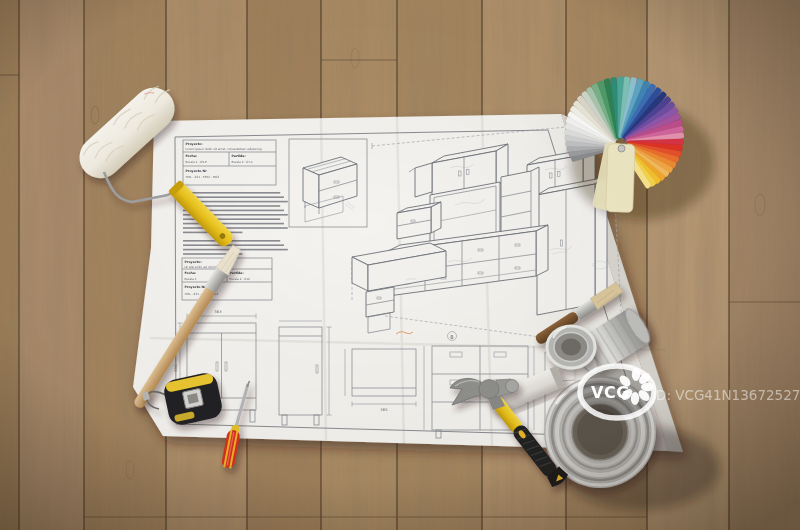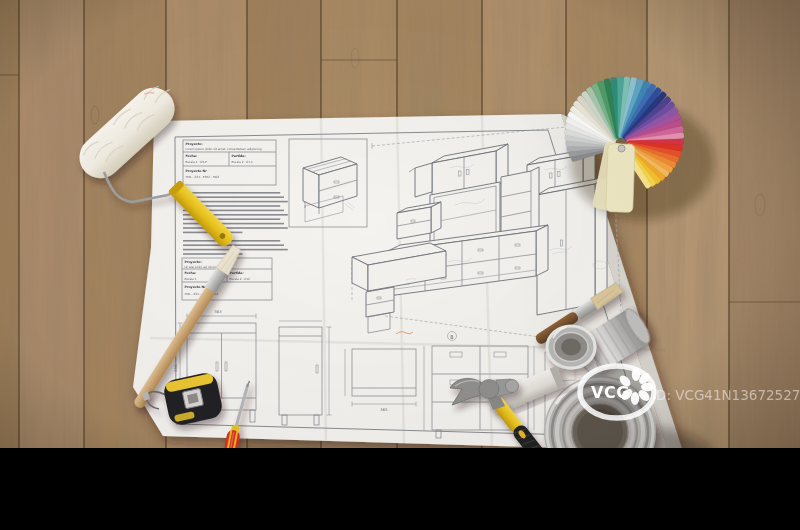--- a/index.html
+++ b/index.html
@@ -1,16 +1,16 @@
 <!DOCTYPE html>
 <html><head>
 <meta charset="utf-8">
 <style>
   html,body{margin:0;padding:0;background:#000;}
-  #stage{width:800px;height:448px;position:relative;overflow:hidden;}
+  #stage{width:800px;height:530px;position:relative;overflow:hidden;}
   svg{display:block;}
   svg text{font-family:"DejaVu Sans", sans-serif;}
   .tb-label{font-size:3.2px;fill:#3f434a;font-weight:bold;}
   .tb-value{font-size:2.9px;fill:#5a5e66;}
   .dim-label{font-size:3.8px;fill:#6b6f76;}
   .bp{stroke:#81858c;stroke-width:.7;fill:none;}
   .bpd{stroke:#676b72;stroke-width:.85;fill:#f3f2ef;}
   .bpl{stroke:#8d9197;stroke-width:.55;fill:none;}
   .dash{stroke:#9aa0a7;stroke-width:.6;fill:none;stroke-dasharray:3 2;}
   .scrib{stroke:#9aa0a7;stroke-width:.5;fill:none;opacity:.45;}

